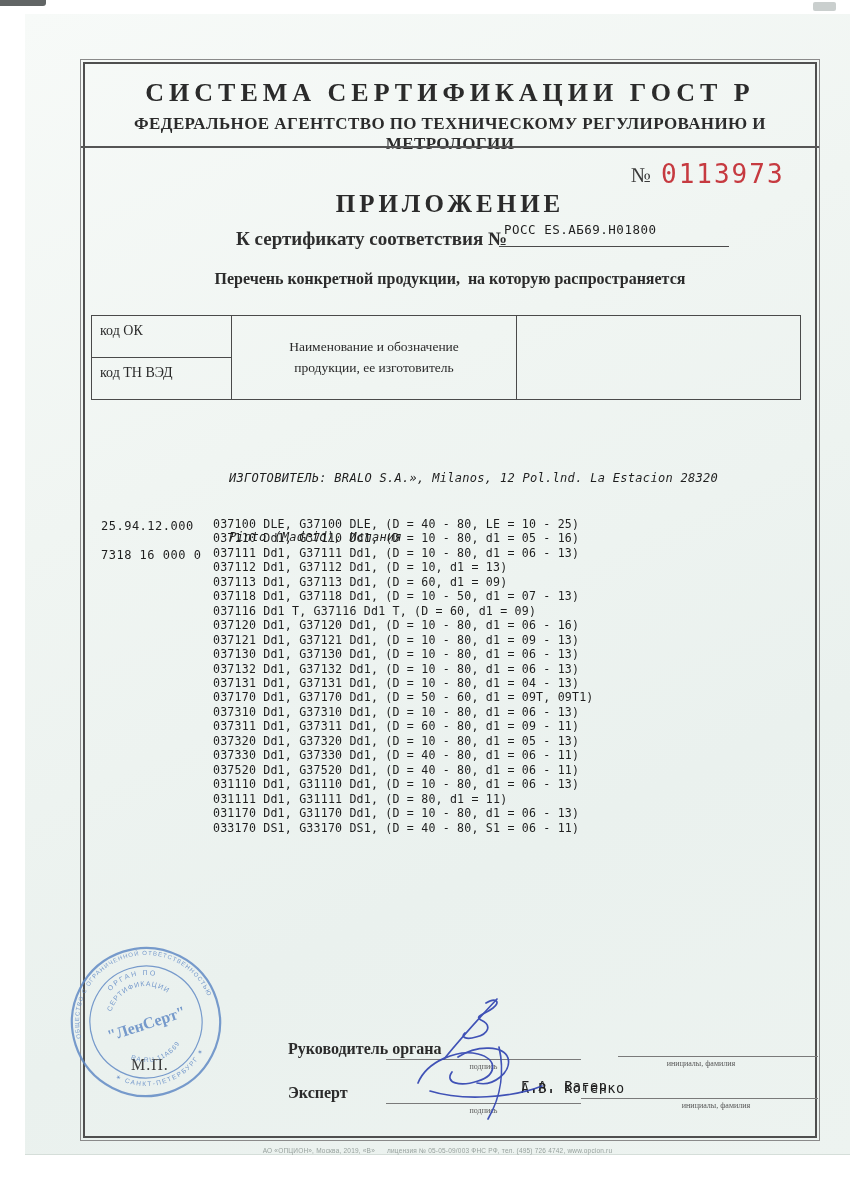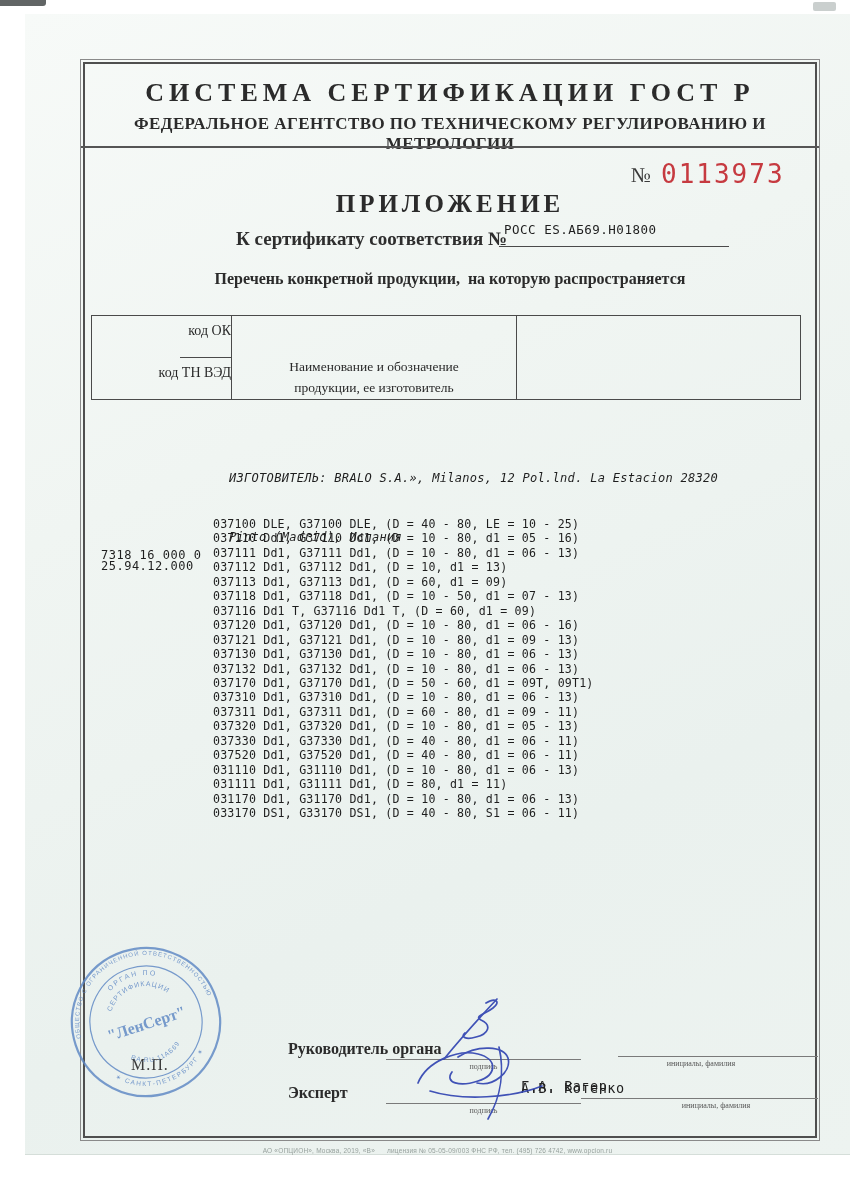--- a/index.html
+++ b/index.html
@@ -31,30 +31,30 @@
   .no-value{left:580px;top:99px;font-family:"DejaVu Sans Mono","Liberation Mono",monospace;font-size:26px;color:#c63a40;letter-spacing:2px;}
   
   .title{left:0;top:130px;width:100%;text-align:center;font-size:25px;font-weight:bold;letter-spacing:4px;color:#2b2b2b;}
   .cert-label{left:155px;top:168px;font-size:19px;font-weight:bold;color:#2e2e2e;}
   .cert-number{left:423px;top:162px;font-family:"DejaVu Sans Mono","Liberation Mono",monospace;font-size:12.5px;letter-spacing:.5px;color:#222;}
   .cert-underline{left:418px;top:186px;width:230px;height:1px;background:#4a4a4a;}
   .sub1{left:0;top:210px;width:100%;text-align:center;font-size:16px;font-weight:bold;color:#2b2b2b;white-space:pre;}
   .sub2{left:0;top:231px;width:100%;text-align:center;font-size:16px;font-weight:bold;color:#2b2b2b;}
   
   .tbl{left:10px;top:255px;width:710px;height:85px;border:1.5px solid #4a4a4a;display:grid;grid-template-columns:140px 285px 282px;box-sizing:border-box;}
-  .tbl .cell{box-sizing:border-box;font-size:13.5px;color:#2a2a2a;align-items:flex-end;}
+  .tbl .cell{box-sizing:border-box;font-size:13.5px;color:#2a2a2a;}
   .c1{border-right:1.5px solid #4a4a4a;display:flex;flex-direction:column;}
   .c1 .half{flex:1;padding:7px 0 0 8px;font-size:14px;}
   .c1 .half.top{border-bottom:1.5px solid #4a4a4a;}
   .c2{border-right:1.5px solid #4a4a4a;}
   .c2,.c3{display:flex;align-items:center;justify-content:center;text-align:center;white-space:pre-line;line-height:1.55;}
   
   .mono{font-family:"DejaVu Sans Mono","Liberation Mono",monospace;color:#1e1e1e;}
   .manufacturer{left:148px;top:370px;font-size:12px;line-height:19.5px;letter-spacing:.3px;white-space:pre;font-style:italic;}
-  .code-ok{left:20px;top:459px;font-size:12px;letter-spacing:.5px;white-space:pre;margin-top:40px;}
+  .code-ok{left:20px;top:459px;font-size:12px;letter-spacing:.5px;white-space:pre;}
   .code-tnved{left:20px;top:488px;font-size:12px;letter-spacing:.5px;white-space:pre;}
   .plist{left:132px;top:457px;font-size:11.6px;line-height:14.45px;letter-spacing:.2px;}
   .plist .pline{white-space:pre;}
   
   .sig-label{font-size:16px;font-weight:bold;color:#2b2b2b;margin-left:44px;}
   .lbl1{left:163px;top:980px;}
   .lbl2{left:163px;top:1024px;}
   .sig-name{font-family:"DejaVu Sans Mono","Liberation Mono",monospace;font-size:13.5px;color:#222;letter-spacing:.5px;white-space:pre;}
   .name1{left:440px;top:1018px;}
   .name2{left:440px;top:1020px;}
@@ -122,20 +122,21 @@
         <div class="pline">037110 Dd1, G37110 Dd1, (D = 10 - 80, d1 = 05 - 16)</div>
         <div class="pline">037111 Dd1, G37111 Dd1, (D = 10 - 80, d1 = 06 - 13)</div>
         <div class="pline">037112 Dd1, G37112 Dd1, (D = 10, d1 = 13)</div>
         <div class="pline">037113 Dd1, G37113 Dd1, (D = 60, d1 = 09)</div>
         <div class="pline">037118 Dd1, G37118 Dd1, (D = 10 - 50, d1 = 07 - 13)</div>
         <div class="pline">037116 Dd1 T, G37116 Dd1 T, (D = 60, d1 = 09)</div>
         <div class="pline">037120 Dd1, G37120 Dd1, (D = 10 - 80, d1 = 06 - 16)</div>
         <div class="pline">037121 Dd1, G37121 Dd1, (D = 10 - 80, d1 = 09 - 13)</div>
         <div class="pline">037130 Dd1, G37130 Dd1, (D = 10 - 80, d1 = 06 - 13)</div>
         <div class="pline">037132 Dd1, G37132 Dd1, (D = 10 - 80, d1 = 06 - 13)</div>
+        <div class="pline">037131 Dd1, G37131 Dd1, (D = 10 - 80, d1 = 04 - 13)</div>
         <div class="pline">037170 Dd1, G37170 Dd1, (D = 50 - 60, d1 = 09T, 09T1)</div>
         <div class="pline">037310 Dd1, G37310 Dd1, (D = 10 - 80, d1 = 06 - 13)</div>
         <div class="pline">037311 Dd1, G37311 Dd1, (D = 60 - 80, d1 = 09 - 11)</div>
         <div class="pline">037320 Dd1, G37320 Dd1, (D = 10 - 80, d1 = 05 - 13)</div>
         <div class="pline">037330 Dd1, G37330 Dd1, (D = 40 - 80, d1 = 06 - 11)</div>
         <div class="pline">037520 Dd1, G37520 Dd1, (D = 40 - 80, d1 = 06 - 11)</div>
         <div class="pline">031110 Dd1, G31110 Dd1, (D = 10 - 80, d1 = 06 - 13)</div>
         <div class="pline">031111 Dd1, G31111 Dd1, (D = 80, d1 = 11)</div>
         <div class="pline">031170 Dd1, G31170 Dd1, (D = 10 - 80, d1 = 06 - 13)</div>
         <div class="pline">033170 DS1, G33170 DS1, (D = 40 - 80, S1 = 06 - 11)</div>

